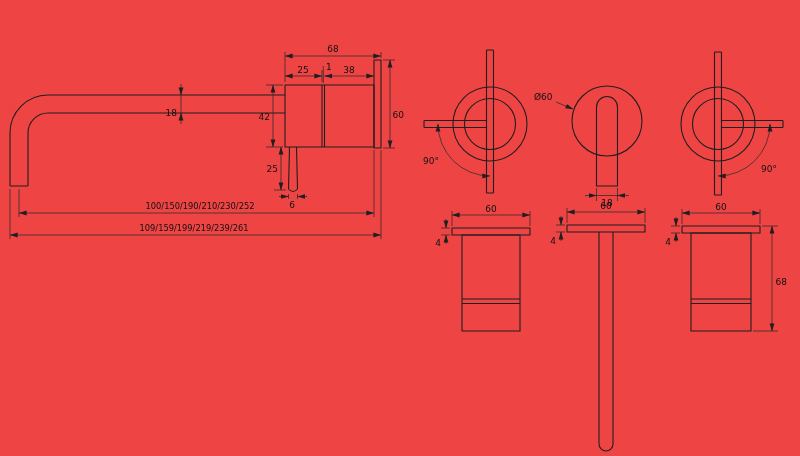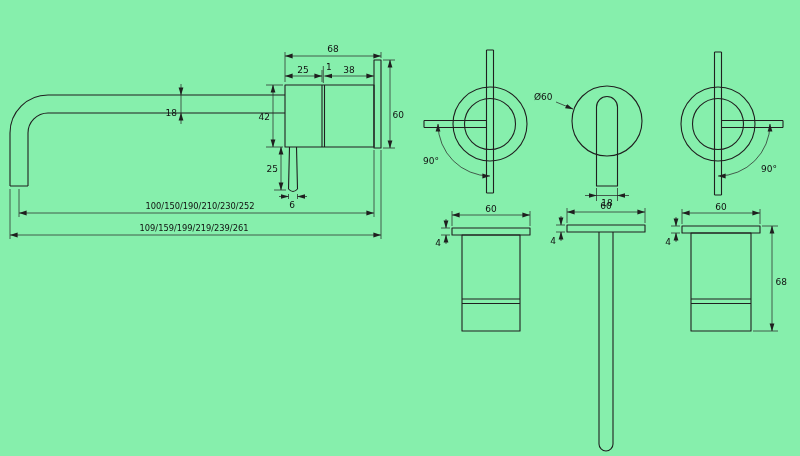--- a/index.html
+++ b/index.html
@@ -1,16 +1,16 @@
 <!DOCTYPE html>
 <html><head>
 <meta charset="utf-8">
 <style>
   html,body{margin:0;padding:0;background:#ffffff;}
-  .stage{width:800px;height:456px;background:#86efac;position:relative;overflow:hidden;}
+  .stage{width:800px;height:456px;background:#ef4444;position:relative;overflow:hidden;}
   svg{display:block;}
   .ln{fill:none;stroke:#1f1f1f;stroke-width:1.1;stroke-linejoin:round;}
   .dim{fill:none;stroke:#2b2b2b;stroke-width:0.75;}
   .arrows{marker-start:url(#arr);marker-end:url(#arr);}
   .arrE{marker-end:url(#arr);}
   .t{font-family:"DejaVu Sans",sans-serif;font-size:9px;fill:#111;}
   .ts{font-family:"DejaVu Sans",sans-serif;font-size:8.3px;fill:#111;}
 </style>
 </head>
 <body>

